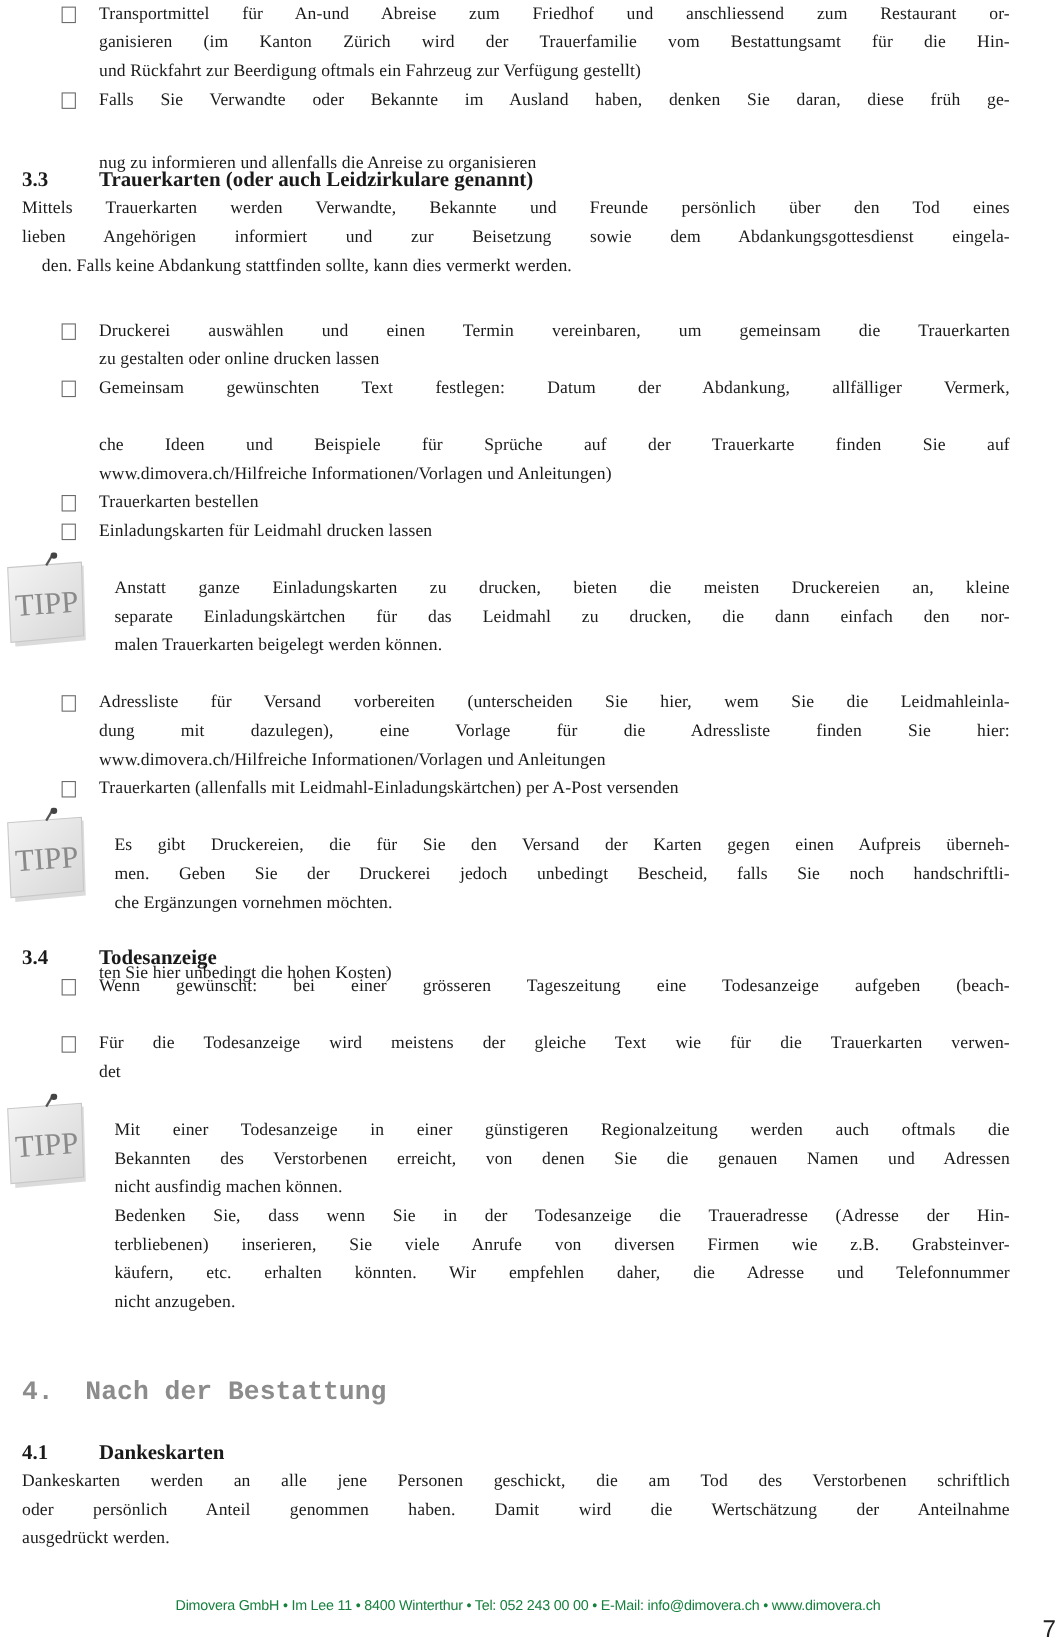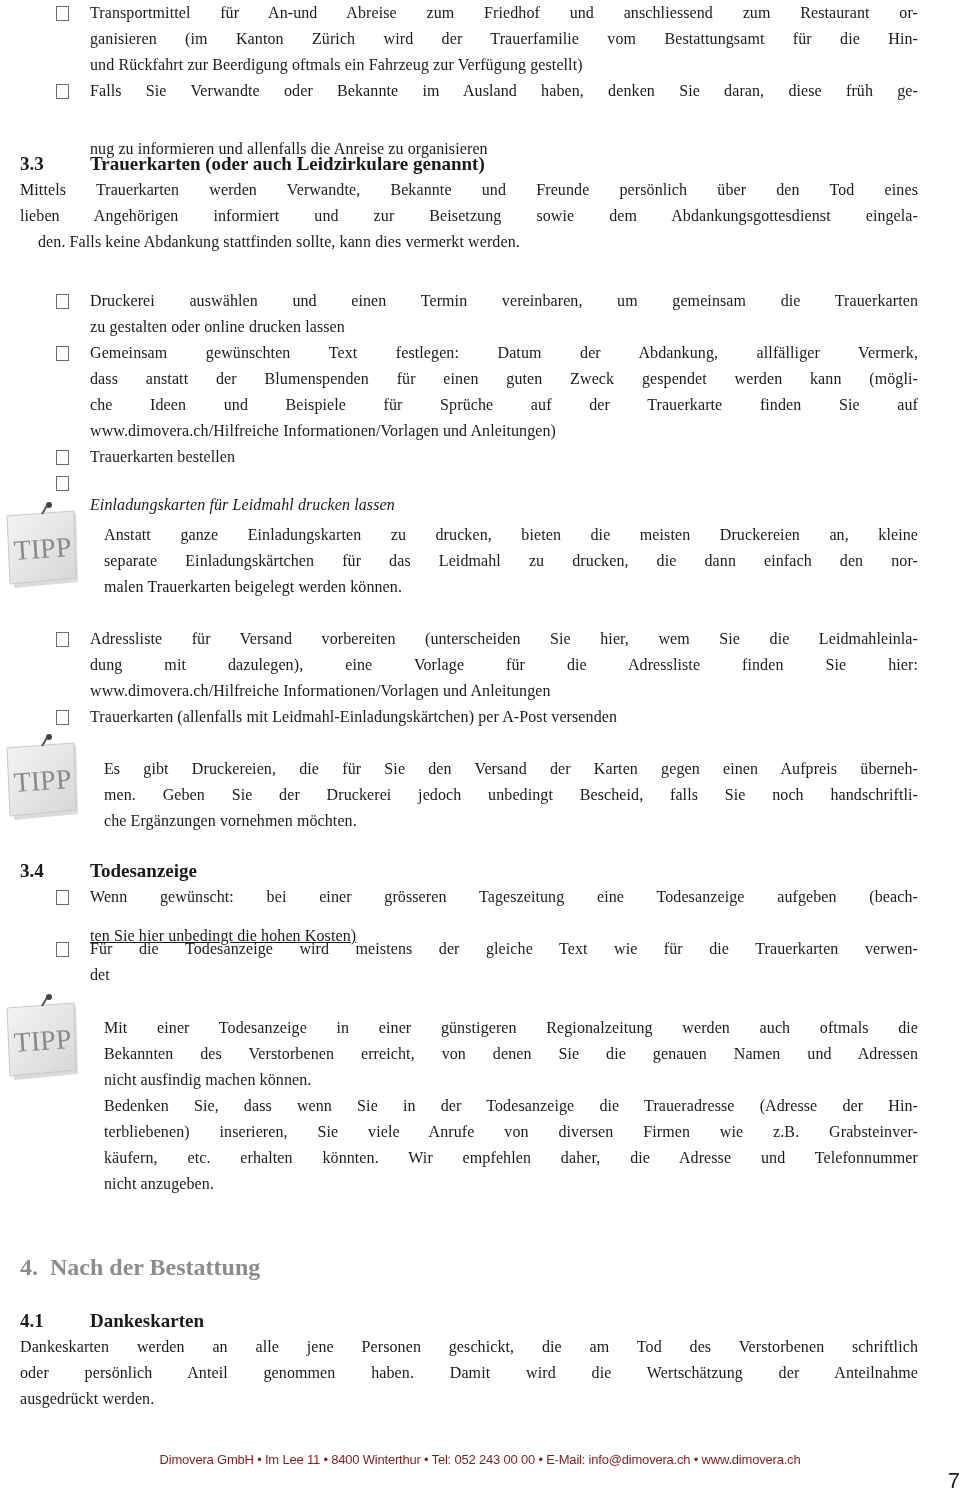--- a/index.html
+++ b/index.html
@@ -7,24 +7,24 @@
          font-family: "DejaVu Serif", "Liberation Serif", serif; color: #1a1a1a; }
   .page { position: absolute; left: 0; top: 0; width: 960px; height: 1490px; }
   .line { position: absolute; font-size: 16px; line-height: 26px; white-space: nowrap;
           font-family: "Liberation Serif", serif; letter-spacing: 0.1px; }
   .just { text-align: justify; text-align-last: justify; white-space: normal; }
   .box { position: absolute; width: 11px; height: 13px; border: 1px solid #6b6b6b;
          background: #fff; }
   .h2 { position: absolute; font-weight: bold; font-size: 19px; line-height: 26px;
         font-family: "Liberation Serif", serif; }
   .h1 { position: absolute; font-weight: bold; font-size: 24px; line-height: 30px;
-        color: #8c8c8c; font-family: Liberation Serif, serif; }
+        color: #8c8c8c; font-family: Liberation Mono, monospace; }
   .tipp { position: absolute; width: 76px; height: 86px; }
   .footer { position: absolute; left: 0; width: 960px; top: 1452px; text-align: center;
-            font-family: "Liberation Sans", sans-serif; font-size: 13px; color: #7f1d1d;
+            font-family: "Liberation Sans", sans-serif; font-size: 13px; color: #15803d;
             letter-spacing: -0.2px; }
   .pageno { position: absolute; right: 0; top: 1468px; font-size: 22px;
             font-family: "Liberation Sans", sans-serif; color: #222; }
 </style>
 </head>
 <body>
 
 <div class="page" id="page">
     <div class="box" style="left: 56px; top: 6px;"></div>
     <div class="line just" style="left: 90px; top: 0px; width: 828px;">Transportmittel für An-und Abreise zum Friedhof und anschliessend zum Restaurant or-</div>
@@ -36,27 +36,26 @@
     <div class="h2" style="left: 20px; top: 151px;">3.3</div>
     <div class="h2" style="left: 90px; top: 151px;">Trauerkarten (oder auch Leidzirkulare genannt)</div>
     <div class="line just" style="left: 20px; top: 177px; width: 898px;">Mittels Trauerkarten werden Verwandte, Bekannte und Freunde persönlich über den Tod eines</div>
     <div class="line just" style="left: 20px; top: 203px; width: 898px;">lieben Angehörigen informiert und zur Beisetzung sowie dem Abdankungsgottesdienst eingela-</div>
     <div class="line" style="left: 20px; top: 229px; margin-left: 18px;">den. Falls keine Abdankung stattfinden sollte, kann dies vermerkt werden.</div>
     <div class="box" style="left: 56px; top: 294px;"></div>
     <div class="line just" style="left: 90px; top: 288px; width: 828px;">Druckerei auswählen und einen Termin vereinbaren, um gemeinsam die Trauerkarten</div>
     <div class="line" style="left: 90px; top: 314px;">zu gestalten oder online drucken lassen</div>
     <div class="box" style="left: 56px; top: 346px;"></div>
     <div class="line just" style="left: 90px; top: 340px; width: 828px;">Gemeinsam gewünschten Text festlegen: Datum der Abdankung, allfälliger Vermerk,</div>
-    <div class="line just" style="left: 90px; top: 366px; width: 828px;">dass anstatt der Blumenspenden für einen guten Zweck gespendet werden kann (mögli-</div>
     <div class="line just" style="left: 90px; top: 392px; width: 828px;">che Ideen und Beispiele für Sprüche auf der Trauerkarte finden Sie auf</div>
     <div class="line" style="left: 90px; top: 418px;">www.dimovera.ch/Hilfreiche Informationen/Vorlagen und Anleitungen)</div>
     <div class="box" style="left: 56px; top: 450px;"></div>
     <div class="line" style="left: 90px; top: 444px;">Trauerkarten bestellen</div>
     <div class="box" style="left: 56px; top: 476px;"></div>
-    <div class="line" style="left: 90px; top: 492px; font-style: italic;">Einladungskarten für Leidmahl drucken lassen</div>
+    <div class="line" style="left: 90px; top: 470px;">Einladungskarten für Leidmahl drucken lassen</div>
     <div class="tipp" style="left: 4px; top: 502px;"><svg width="76" height="86" viewBox="0 0 76 86">
         <defs>
           <linearGradient id="g502" x1="0" y1="0" x2="1" y2="1">
             <stop offset="0" stop-color="#f4f4f4"></stop>
             <stop offset="1" stop-color="#d6d6d6"></stop>
           </linearGradient>
         </defs>
         <polygon points="6,18 72,12 74,80 10,86" fill="#bdbdbd" opacity="0.55"></polygon>
         <polygon points="3,14 70,9 72,76 6,82" fill="url(#g502)" stroke="#c8c8c8" stroke-width="1"></polygon>
         <text x="10" y="56" font-family="Liberation Serif, serif" font-size="28" fill="#8a8a8a" transform="rotate(-4 38 50)">TIPP</text>
@@ -85,21 +84,21 @@
         <line x1="38" y1="12" x2="44" y2="2" stroke="#555" stroke-width="2"></line>
         <circle cx="45" cy="3" r="3" fill="#444"></circle>
       </svg></div>
     <div class="line just" style="left: 104px; top: 756px; width: 814px;">Es gibt Druckereien, die für Sie den Versand der Karten gegen einen Aufpreis überneh-</div>
     <div class="line just" style="left: 104px; top: 782px; width: 814px;">men. Geben Sie der Druckerei jedoch unbedingt Bescheid, falls Sie noch handschriftli-</div>
     <div class="line" style="left: 104px; top: 808px;">che Ergänzungen vornehmen möchten.</div>
     <div class="h2" style="left: 20px; top: 858px;">3.4</div>
     <div class="h2" style="left: 90px; top: 858px;">Todesanzeige</div>
     <div class="box" style="left: 56px; top: 890px;"></div>
     <div class="line just" style="left: 90px; top: 884px; width: 828px;">Wenn gewünscht: bei einer grösseren Tageszeitung eine Todesanzeige aufgeben (beach-</div>
-    <div class="line" style="left: 90px; top: 923px; text-decoration: underline;">ten Sie hier unbedingt die hohen Kosten)</div>
+    <div class="line" style="left: 90px; top: 872px;">ten Sie hier unbedingt die hohen Kosten)</div>
     <div class="box" style="left: 56px; top: 942px;"></div>
     <div class="line just" style="left: 90px; top: 936px; width: 828px;">Für die Todesanzeige wird meistens der gleiche Text wie für die Trauerkarten verwen-</div>
     <div class="line" style="left: 90px; top: 962px;">det</div>
     <div class="tipp" style="left: 4px; top: 994px;"><svg width="76" height="86" viewBox="0 0 76 86">
         <defs>
           <linearGradient id="g994" x1="0" y1="0" x2="1" y2="1">
             <stop offset="0" stop-color="#f4f4f4"></stop>
             <stop offset="1" stop-color="#d6d6d6"></stop>
           </linearGradient>
         </defs>

